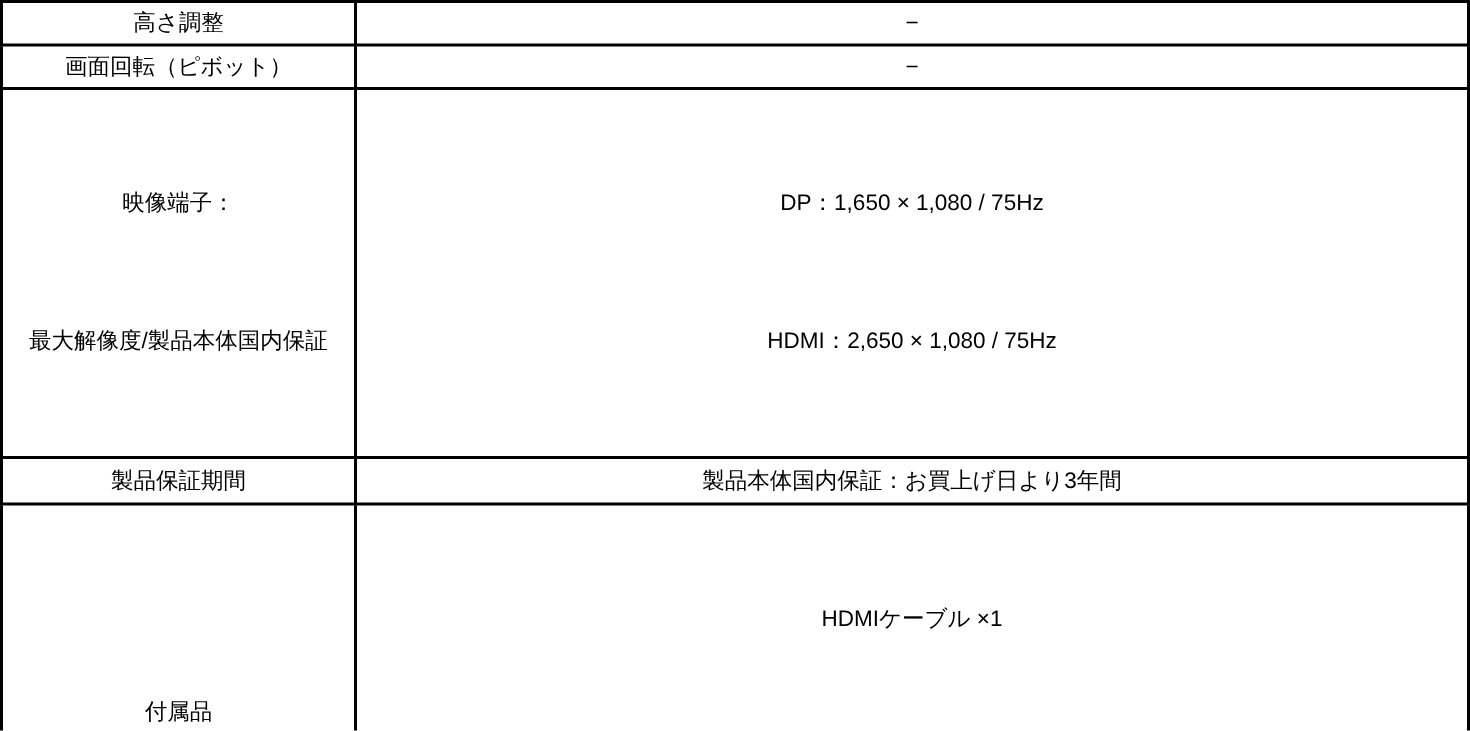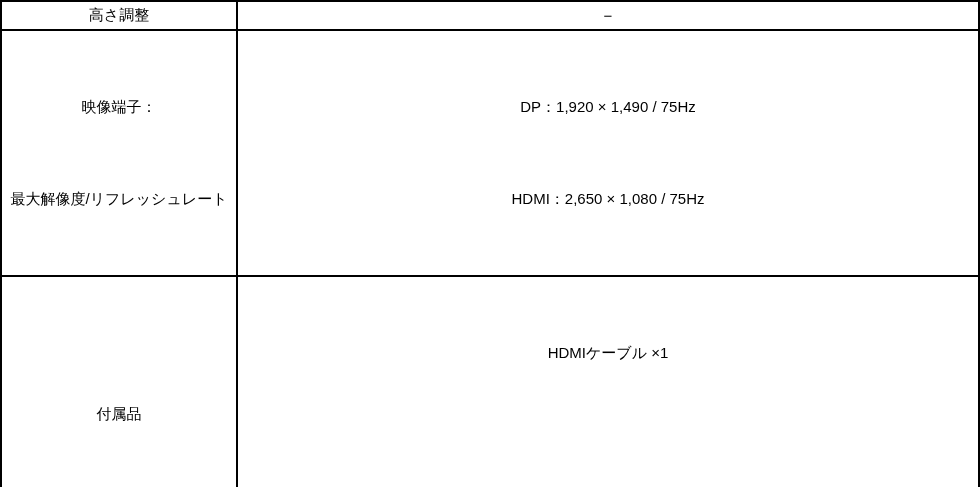--- a/index.html
+++ b/index.html
@@ -42,29 +42,37 @@
 </head>
 <body>
 
 <div class="page">
   <table class="spec">
     <tbody>
       <tr class="r-s">
         <td class="label-cell">高さ調整</td>
         <td>−</td>
       </tr>
+      <tr class="r-s">
+        <td class="label-cell">画面回転（ピボット）</td>
+        <td>−</td>
+      </tr>
       <tr class="r-2l">
         <td class="label-cell ml">
           <div>映像端子：</div>
-          <div>最大解像度/リフレッシュレート</div>
+          <div>最大解像度/製品本体国内保証</div>
         </td>
         <td class="ml">
-          <div>DP：1,920 × 1,490 / 75Hz</div>
+          <div>DP：1,650 × 1,080 / 75Hz</div>
           <div>HDMI：2,650 × 1,080 / 75Hz</div>
         </td>
+      </tr>
+      <tr class="r-m">
+        <td class="label-cell">製品保証期間</td>
+        <td>製品本体国内保証：お買上げ日より3年間</td>
       </tr>
       <tr class="r-5l">
         <td class="label-cell">付属品</td>
         <td class="ml">
           <div>HDMIケーブル ×1</div>
           
           
           
           
         </td>

